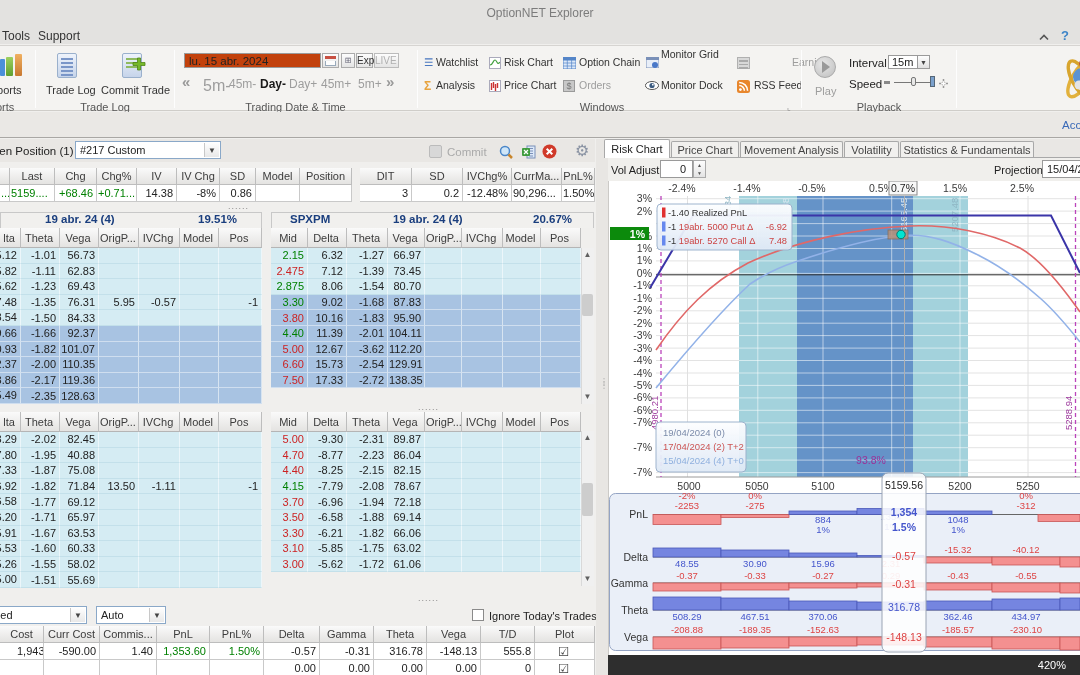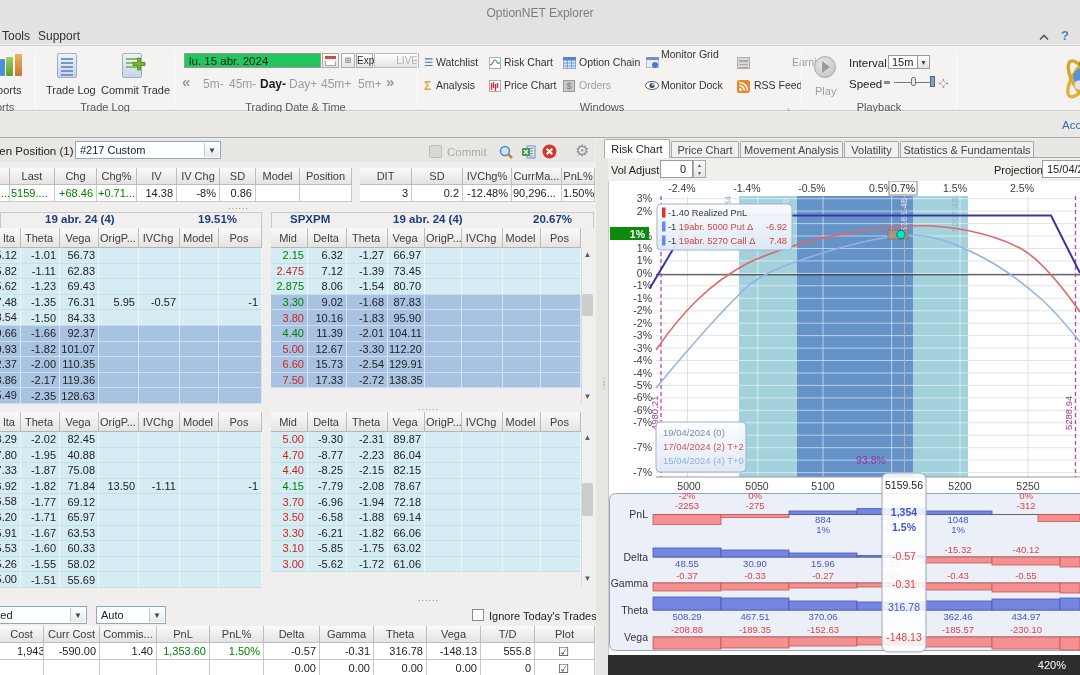--- a/index.html
+++ b/index.html
@@ -78,30 +78,30 @@
  </div>
  <div class="abs" style="left:132px;top:11px;width:14px;height:14px">
   <svg width="14" height="14">
         <path d="M5.5 1h3v4.5H13v3H8.5V13h-3V8.5H1v-3h4.5z" fill="#76b82a" stroke="#4e8418" stroke-width="0.8"></path>
       </svg>
  </div>
  <div class="btnlbl" style="left:101px;top:38px">Commit Trade</div>
  <div class="glabel" style="left:60px;width:90px">Trade Log</div>
  <div class="sep" style="left:174px"></div>
 
- <div class="abs" style="left:184px;top:7px;width:137px;height:15px;background:#22c55e;border:1px solid #9a9a9a;font-size:11.5px;line-height:14px;padding-left:4px">lu. 15 abr. 2024</div>
+ <div class="abs" style="left:184px;top:7px;width:137px;height:15px;background:#c2410c;border:1px solid #9a9a9a;font-size:11.5px;line-height:14px;padding-left:4px">lu. 15 abr. 2024</div>
  <div class="abs" style="left:322px;top:7px;width:17px;height:15px;background:linear-gradient(#fdfdfd,#e4e4e4);border:1px solid #ababab">
    <div style="margin:2px;height:3px;background:#c85042"></div>
       <div style="margin:0 2px;height:5px;background:#fdfdfd;border:1px solid #9ab;border-top:none"></div>
  </div>
  <div class="abs" style="left:341px;top:7px;width:14px;height:15px;background:linear-gradient(#fdfdfd,#e4e4e4);border:1px solid #ababab;font-size:8px;color:#667;text-align:center;line-height:13px">⊞</div>
  <div class="abs" style="left:356px;top:7px;width:17px;height:15px;background:linear-gradient(#fdfdfd,#e4e4e4);border:1px solid #ababab;font-size:10px;color:#333;text-align:center;line-height:13px">Exp</div>
- <div class="abs" style="left:374px;top:7px;width:45px;height:15px;background:linear-gradient(#fdfdfd,#e4e4e4);border:1px solid #bbb;font-size:10px;color:#b0b0b0;text-align:right;line-height:13px">LIVE</div>
+ <div class="abs" style="left:374px;top:7px;width:25px;height:15px;background:linear-gradient(#fdfdfd,#e4e4e4);border:1px solid #bbb;font-size:10px;color:#b0b0b0;text-align:left;line-height:13px">LIVE</div>
  <div class="abs" style="left:182px;top:27px;font-size:15px;color:#9a9a9a;font-weight:bold">«</div>
- <div class="abs gray" style="left:203px;top:31px;font-size:12px">5m-</div>
+ <div class="abs gray" style="left:203px;top:31px;font-size:16px">5m-</div>
  <div class="abs gray" style="left:229px;top:31px;font-size:12px">45m-</div>
  <div class="abs" style="left:260px;top:31px;font-size:12px;color:#1a1a1a;font-weight:bold">Day-</div>
  <div class="abs gray" style="left:289px;top:31px;font-size:12px">Day+</div>
  <div class="abs gray" style="left:321px;top:31px;font-size:12px">45m+</div>
  <div class="abs gray" style="left:358px;top:31px;font-size:12px">5m+</div>
  <div class="abs" style="left:386px;top:27px;font-size:15px;color:#9a9a9a;font-weight:bold">»</div>
  <div class="glabel" style="left:238px;width:115px">Trading Date &amp; Time</div>
  <div class="sep" style="left:417px"></div>
 
  <div class="small-item" style="left:424px;top:10px"><span style="color:#4a78c0">☰</span></div>
@@ -490,21 +490,21 @@
         <td class="r">-2.01</td>
         <td class="r">104.11</td>
         <td></td>
         <td></td>
         <td></td>
         <td></td>
       </tr>
  <tr class="bl">
         <td class="r red">5.00</td>
         <td class="r">12.67</td>
-        <td class="r">-3.30</td>
+        <td class="r">-3.62</td>
         <td class="r">112.20</td>
         <td></td>
         <td></td>
         <td></td>
         <td></td>
       </tr>
  <tr class="bl">
         <td class="r red">6.60</td>
         <td class="r">15.73</td>
         <td class="r">-2.54</td>

